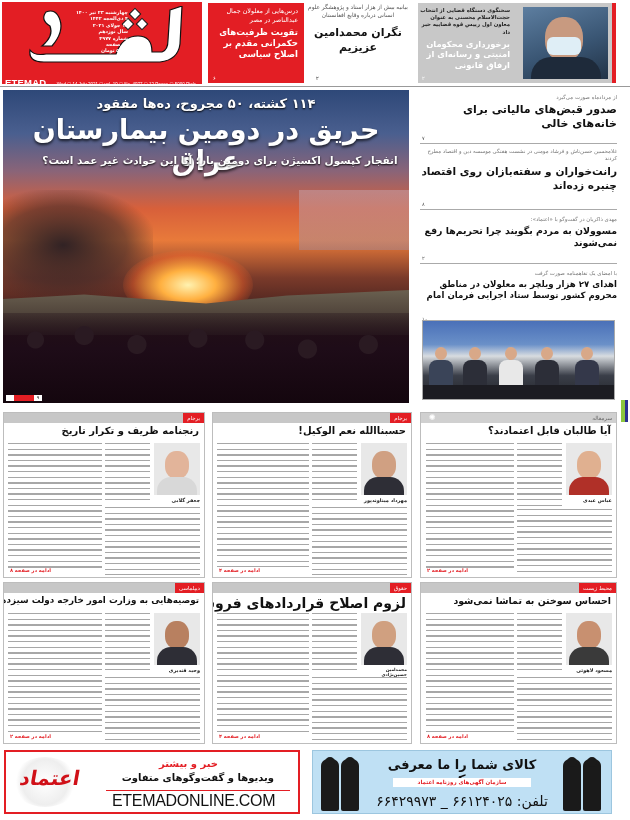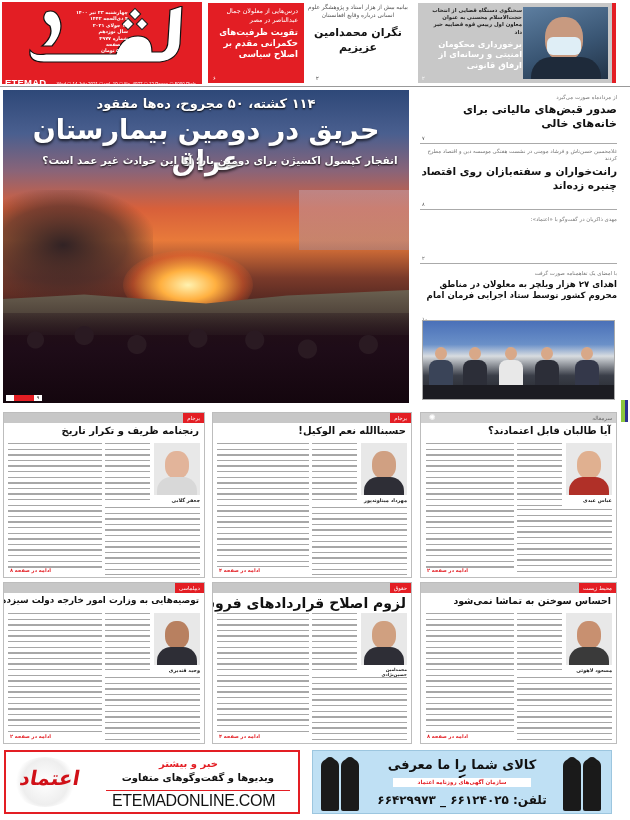--- a/index.html
+++ b/index.html
@@ -23,21 +23,21 @@
   #promo-red .pg { position: absolute; left: 5px; bottom: 2px; font-size: 5px; }
 
   
   #promo-afghan { left: 308px; top: 3px; width: 100px; height: 80px; text-align: center; }
   #promo-afghan .kicker { font-size: 5.8px; line-height: 8px; color: #555; }
   #promo-afghan .head { font-size: 11px; line-height: 15px; font-weight: bold; margin-top: 6px; color: #111; }
   #promo-afghan .pg { position: absolute; left: 8px; bottom: 2px; font-size: 5px; }
 
   
   #promo-judiciary { left: 418px; top: 3px; width: 198px; height: 80px; background: #c8c8c8; border-right: 4px solid #e31e24; }
-  #promo-judiciary .txt { position: absolute; right: 90px; top: 4px; width: 92px; }
+  #promo-judiciary .txt { position: absolute; right: 102px; top: 4px; width: 92px; }
   #promo-judiciary .kicker { font-size: 5.4px; line-height: 7.2px; color: #222; font-weight: bold; }
   #promo-judiciary .head { font-size: 8.4px; line-height: 10.4px; color: #fff; font-weight: bold; margin-top: 3px; }
   #promo-judiciary .pg { position: absolute; left: 4px; bottom: 2px; font-size: 5px; color: #fff; }
   #promo-judiciary .photo { position: absolute; right: 4px; top: 4px; width: 85px; height: 72px; background: linear-gradient(160deg,#5d7ea0 0%,#3a5674 55%,#223347 100%); overflow: hidden; }
 
   .topdivider { left: 0; top: 86px; width: 630px; height: 1px; background: #999; }
 
   
   #lead { left: 3px; top: 90px; width: 406px; height: 313px; overflow: hidden; background: #1a1020; }
   #lead .sky { position: absolute; inset: 0; background: linear-gradient(180deg,#2e4878 0%, #4a5f8f 14%, #8a6478 26%, #d8603a 38%, #e87a3a 48%, #7a3a2a 60%, #2a1418 76%, #14080c 100%); }
@@ -94,21 +94,21 @@
   #ad-etemad .sub { position: absolute; right: 24px; top: 20px; font-size: 10px; font-weight: bold; color: #111; }
   #ad-etemad .rule { position: absolute; left: 100px; right: 8px; top: 38px; height: 1px; background: #e31e24; }
   #ad-etemad .url { position: absolute; left: 106px; top: 40px; font-size: 16px; color: #111; direction: ltr; font-family: "Liberation Sans", sans-serif; letter-spacing: -0.3px; }
 
   #ad-sales { left: 312px; top: 750px; width: 300px; height: 64px; background: #bfe0f4; border: 1px solid #9cc6df; }
   #ad-sales .silh { position: absolute; top: 6px; width: 40px; height: 54px; }
   #ad-sales .silh .p { position: absolute; bottom: 0; width: 18px; height: 52px; background: #1a1a1a; border-radius: 7px 7px 2px 2px; }
   #ad-sales .silh .p::before { content: ""; position: absolute; left: 4px; top: -2px; width: 10px; height: 10px; border-radius: 50%; background: #1a1a1a; }
   #ad-sales .head { position: absolute; left: 60px; right: 60px; top: 6px; text-align: center; font-size: 13px; font-weight: bold; color: #111; }
   #ad-sales .pill { position: absolute; left: 80px; right: 80px; top: 27px; height: 9px; background: #fff; color: #e31e24; font-size: 5.5px; line-height: 9px; text-align: center; font-weight: bold; }
-  #ad-sales .tel { position: absolute; left: 60px; right: 60px; top: 42px; text-align: center; font-size: 12px; font-weight: bold; color: #111; }
+  #ad-sales .tel { position: absolute; left: 60px; right: 60px; top: 42px; text-align: center; font-size: 14px; font-weight: normal; color: #111; }
 </style>
 </head>
 <body>
 
 <div id="masthead" class="abs">
   <svg class="logo" viewBox="0 0 180 62">
     <path d="M150 4 L162 0 L160 38 Q158 54 140 56 L24 56 Q8 56 10 44 Q14 50 26 48 L96 48 Q102 30 118 30 Q132 30 132 46 L142 46 Q148 44 148 34 Z" fill="#fff" stroke="#111" stroke-width="1.2"></path>
     <path d="M30 20 Q20 14 26 6 Q36 2 40 14 Q44 26 32 40 L22 40 Q34 30 30 20 Z" fill="#fff" stroke="#111" stroke-width="1.2"></path>
     <rect x="104" y="14" width="8" height="8" transform="rotate(45 108 18)" fill="#fff" stroke="#111"></rect>
     <rect x="118" y="14" width="8" height="8" transform="rotate(45 122 18)" fill="#fff" stroke="#111"></rect>
@@ -179,20 +179,21 @@
     <div class="head" style="font-size:11px;line-height:14px;">صدور قبض‌های مالیاتی برای خانه‌های خالی</div>
     <div class="pg">۷</div>
   </div>
   <div class="brief" style="top:56px;height:64px;padding-top:2px;">
     <div class="kicker">غلامحسین حسن‌تاش و فرشاد مومنی در نشست هفتگی موسسه دین و اقتصاد مطرح کردند</div>
     <div class="head" style="font-size:10.6px;line-height:14px;">رانت‌خواران و سفته‌بازان روی اقتصاد چنبره زده‌اند</div>
     <div class="pg">۸</div>
   </div>
   <div class="brief" style="top:124px;height:50px;padding-top:2px;">
     <div class="kicker">مهدی ذاکریان در گفت‌وگو با «اعتماد»:</div>
+    <div class="head" style="font-size:9.4px;line-height:12px;">مسوولان به مردم بگویند چرا تحریم‌ها رفع نمی‌شوند</div>
     <div class="pg">۲</div>
   </div>
   <div class="brief" style="top:178px;height:132px;padding-top:2px;border-bottom:none;">
     <div class="kicker">با امضای یک تفاهمنامه صورت گرفت</div>
     <div class="head" style="font-size:8.6px;line-height:11px;">اهدای ۲۷ هزار ویلچر به معلولان در مناطق محروم کشور توسط ستاد اجرایی فرمان امام</div>
     <div class="pg" style="bottom:auto;top:48px;">۱۰</div>
   </div>
   <div id="brief-signing-photo">
     <div class="person" style="left:6px;">
         <div class="h"></div>

